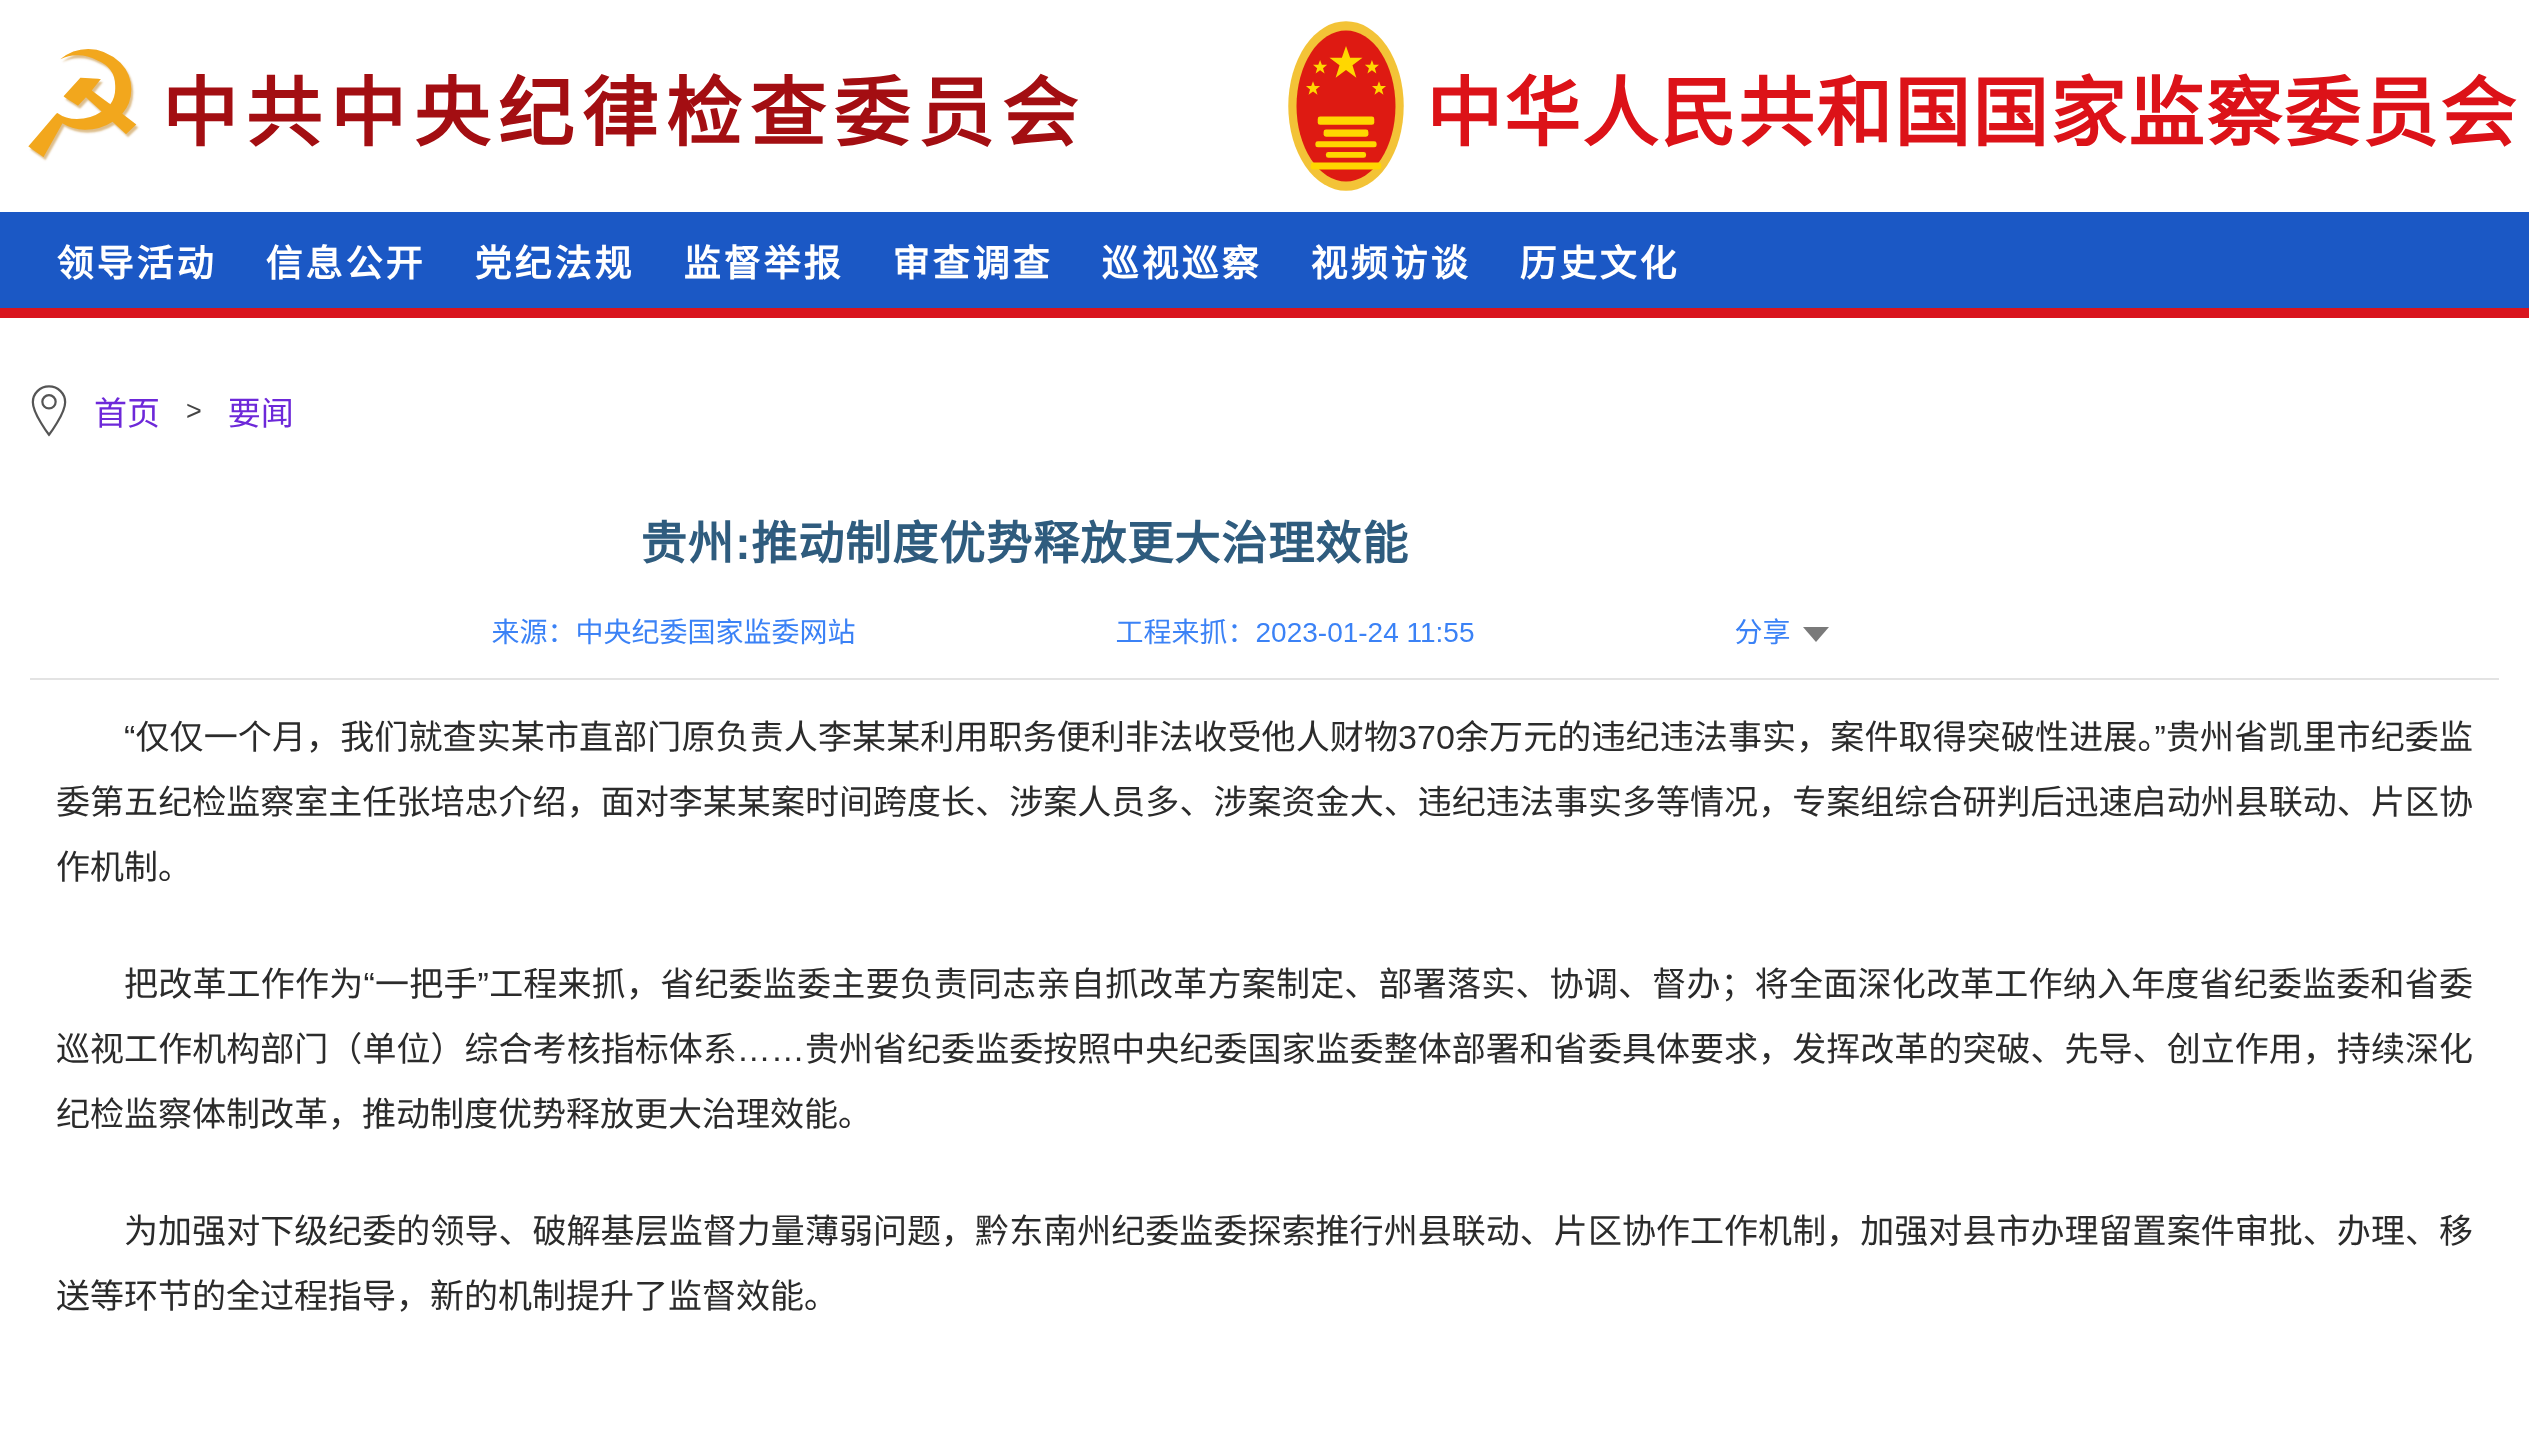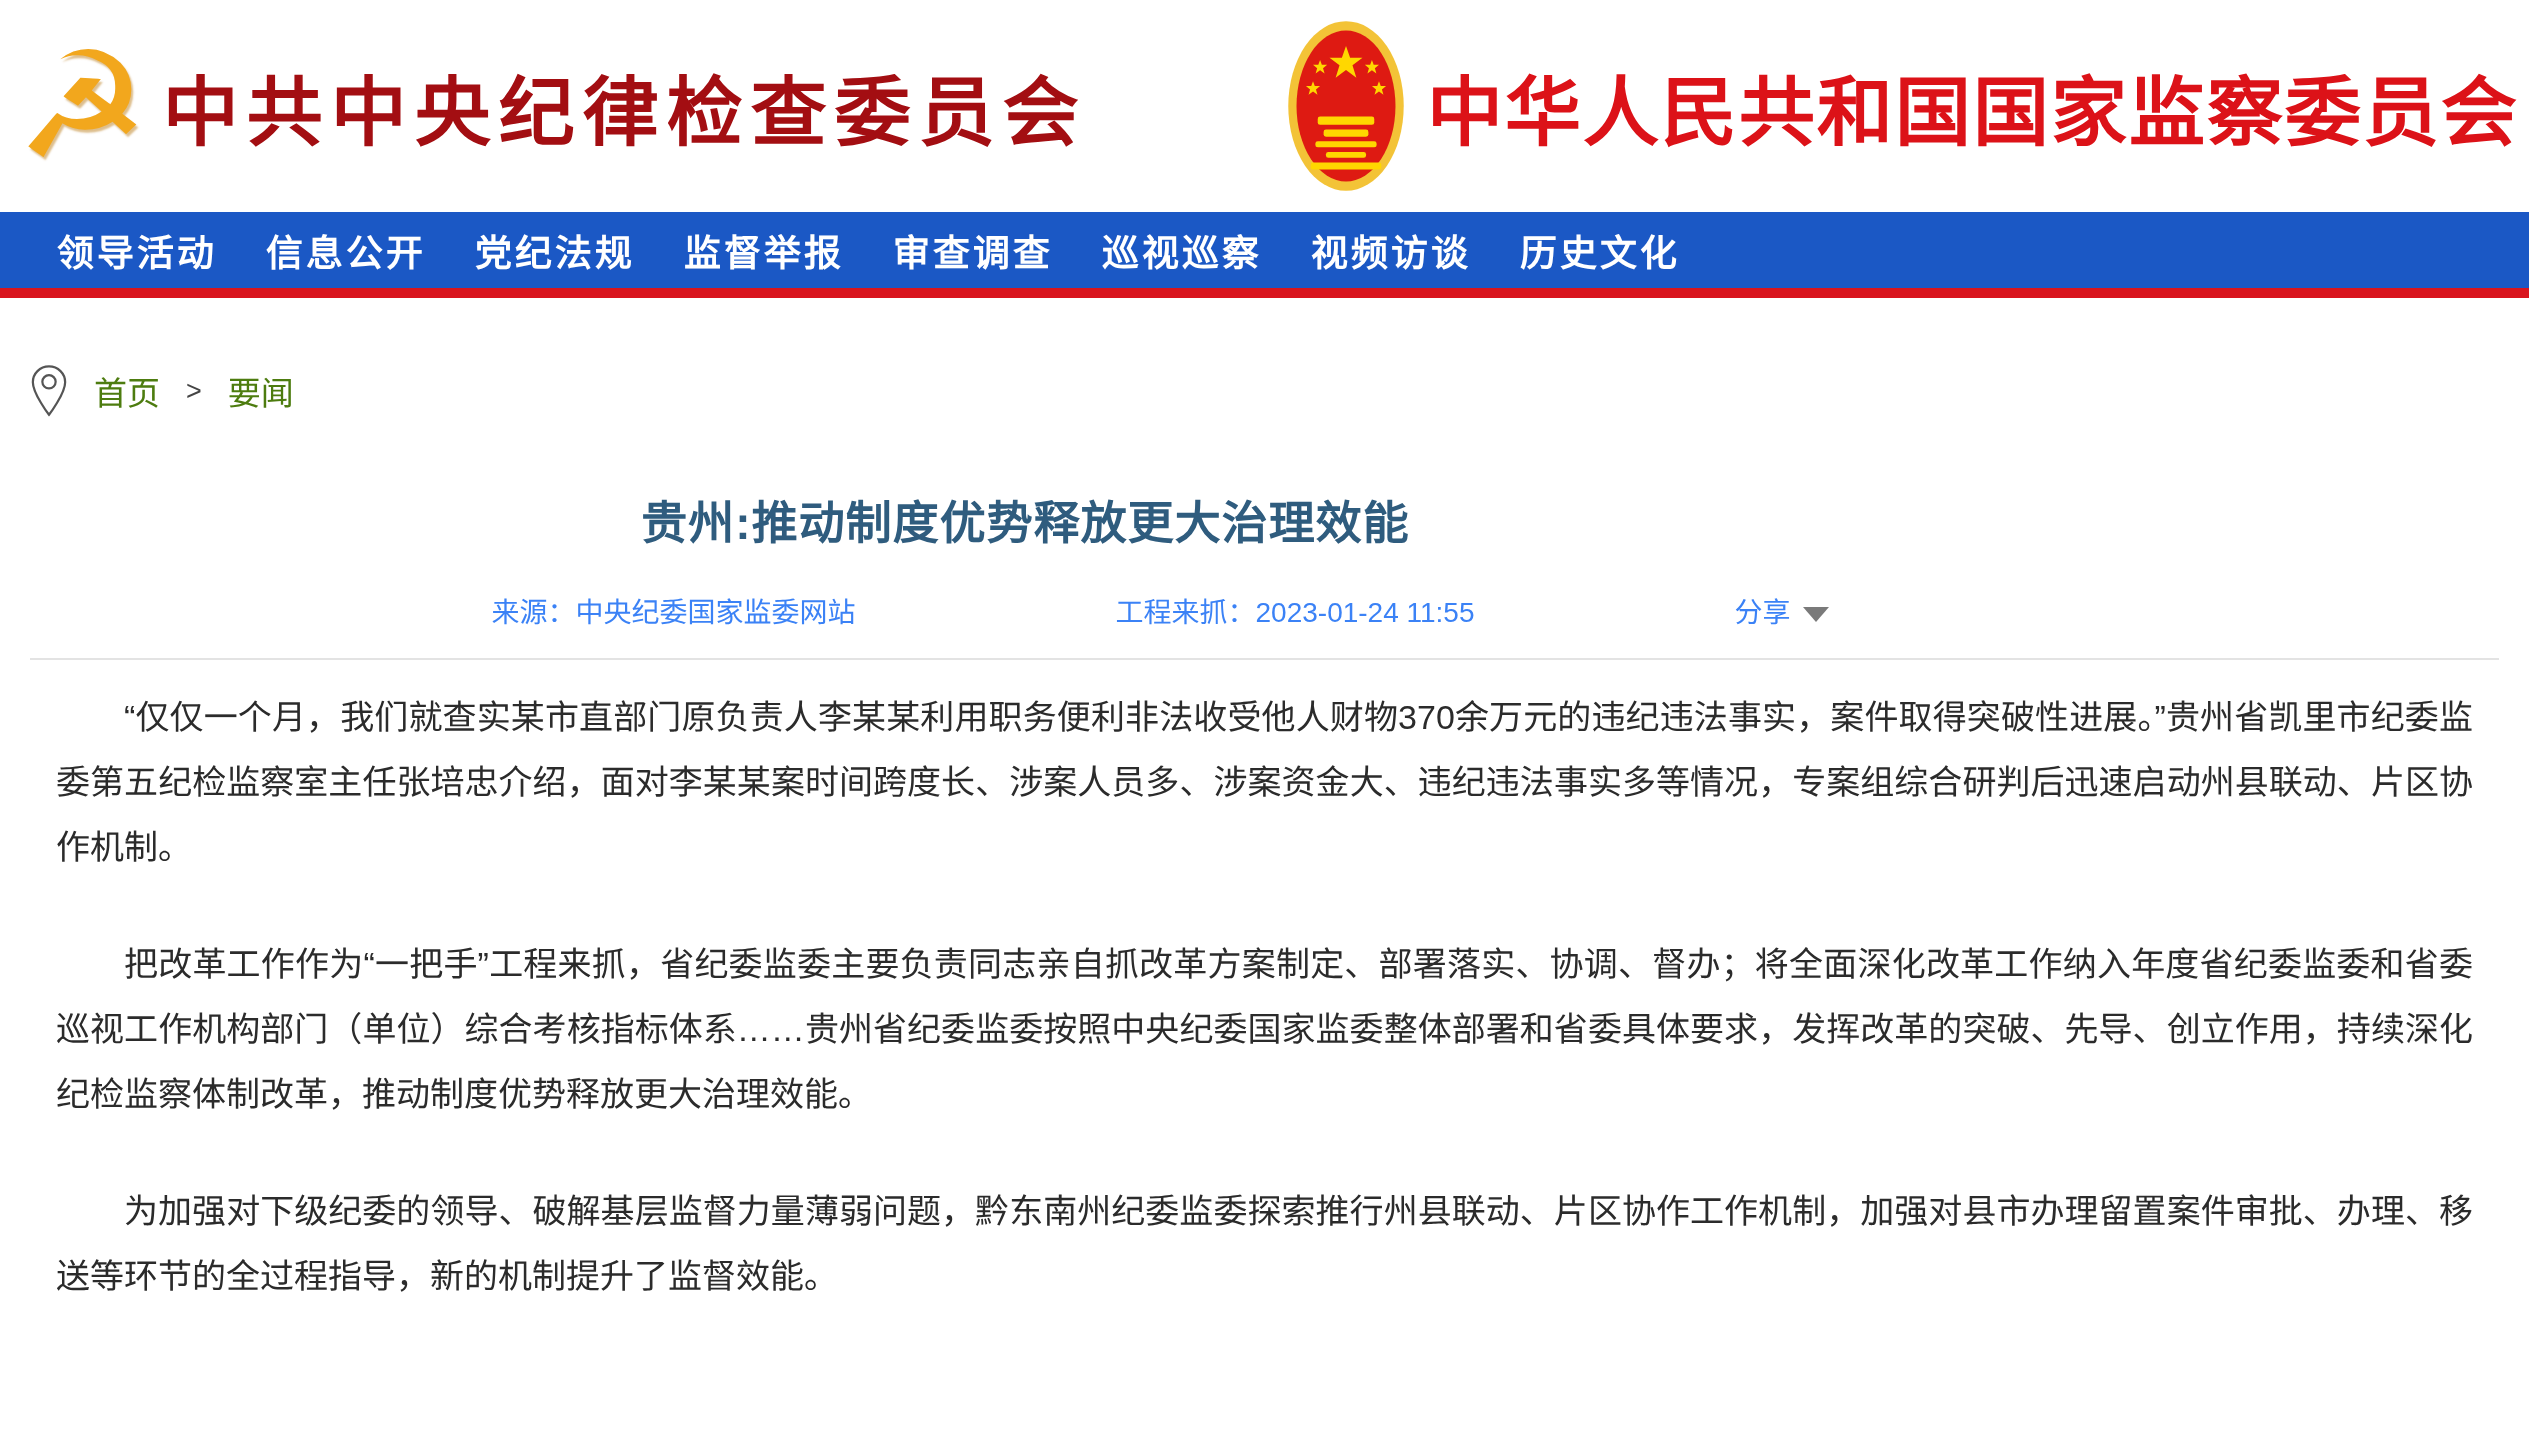--- a/index.html
+++ b/index.html
@@ -20,30 +20,30 @@
             padding:0 10px 0 16px;background:#fff;}
   .brand{display:flex;align-items:center;cursor:pointer;}
   .party-emblem{font-size:148px;line-height:150px;color:var(--gold);
                 text-shadow:2px 3px 2px rgba(180,110,0,.45);margin-right:14px;}
   .brand-name{font-weight:700;white-space:nowrap;}
   .ccdi-name{font-size:76px;color:var(--ccdi-red);letter-spacing:8px;}
   .nsc-name{font-size:76px;color:var(--nsc-red);letter-spacing:2px;margin-left:22px;}
   .national-emblem{display:block;}
 
   
-  .navbar{height:76px;background:var(--nav-blue);display:flex;align-items:center;
+  .navbar{height:96px;background:var(--nav-blue);display:flex;align-items:center;
           padding-left:57px;gap:49px;}
   .navbar a{color:#fff;text-decoration:none;font-size:37px;font-weight:700;
             letter-spacing:3px;white-space:nowrap;}
   .red-stripe{height:10px;background:var(--stripe-red);}
 
   
   .breadcrumb{display:flex;align-items:center;gap:26px;margin-top:66px;padding-left:30px;
               font-size:33px;color:#222;}
-  .breadcrumb a{color:#4d7c0f;text-decoration:none;}
+  .breadcrumb a{color:#6d28d9;text-decoration:none;}
   .crumb-sep{font-size:27px;color:#444;}
   .pin-icon{display:block;}
 
   
   .article-title{width:2010px;text-align:center;margin-top:68px;
                  font-size:46px;font-weight:700;color:var(--title-blue);letter-spacing:1px;padding-left:41px;}
   .meta{width:2320px;display:flex;justify-content:center;gap:260px;margin-top:38px;
         font-size:28px;color:#3b82f6;}
   .meta .pair{white-space:nowrap;}
   .share{cursor:pointer;white-space:nowrap;}

